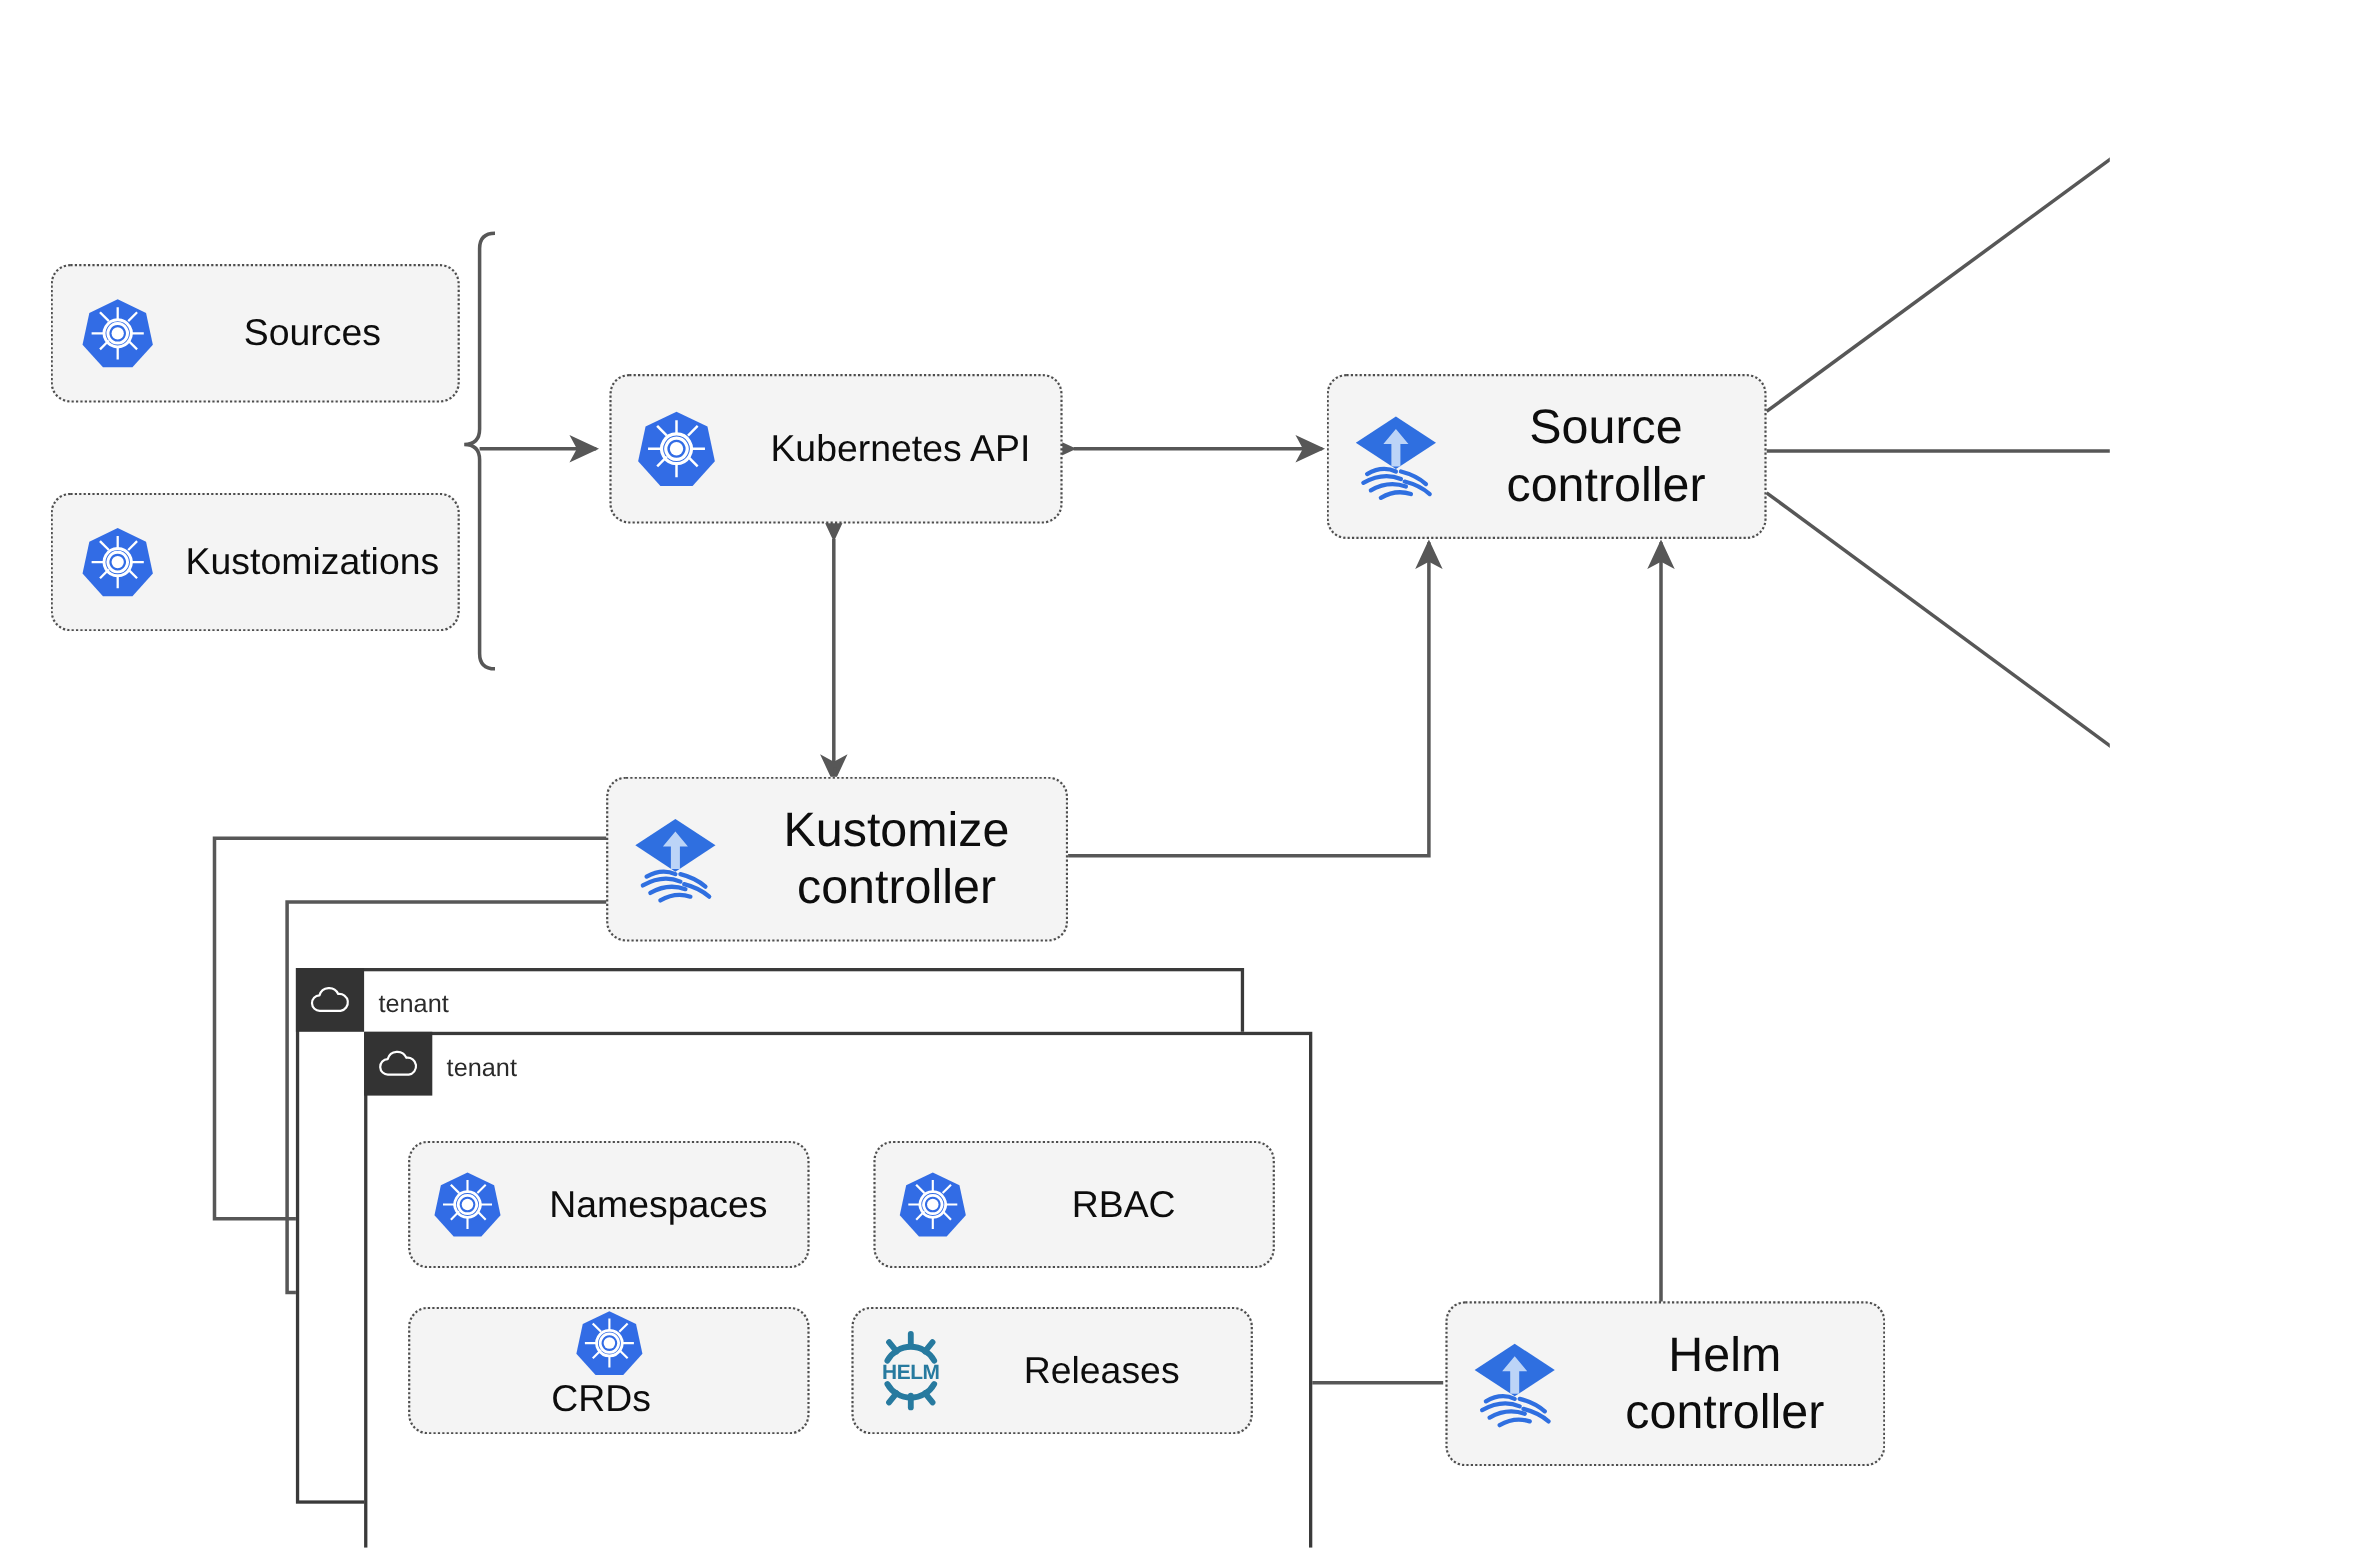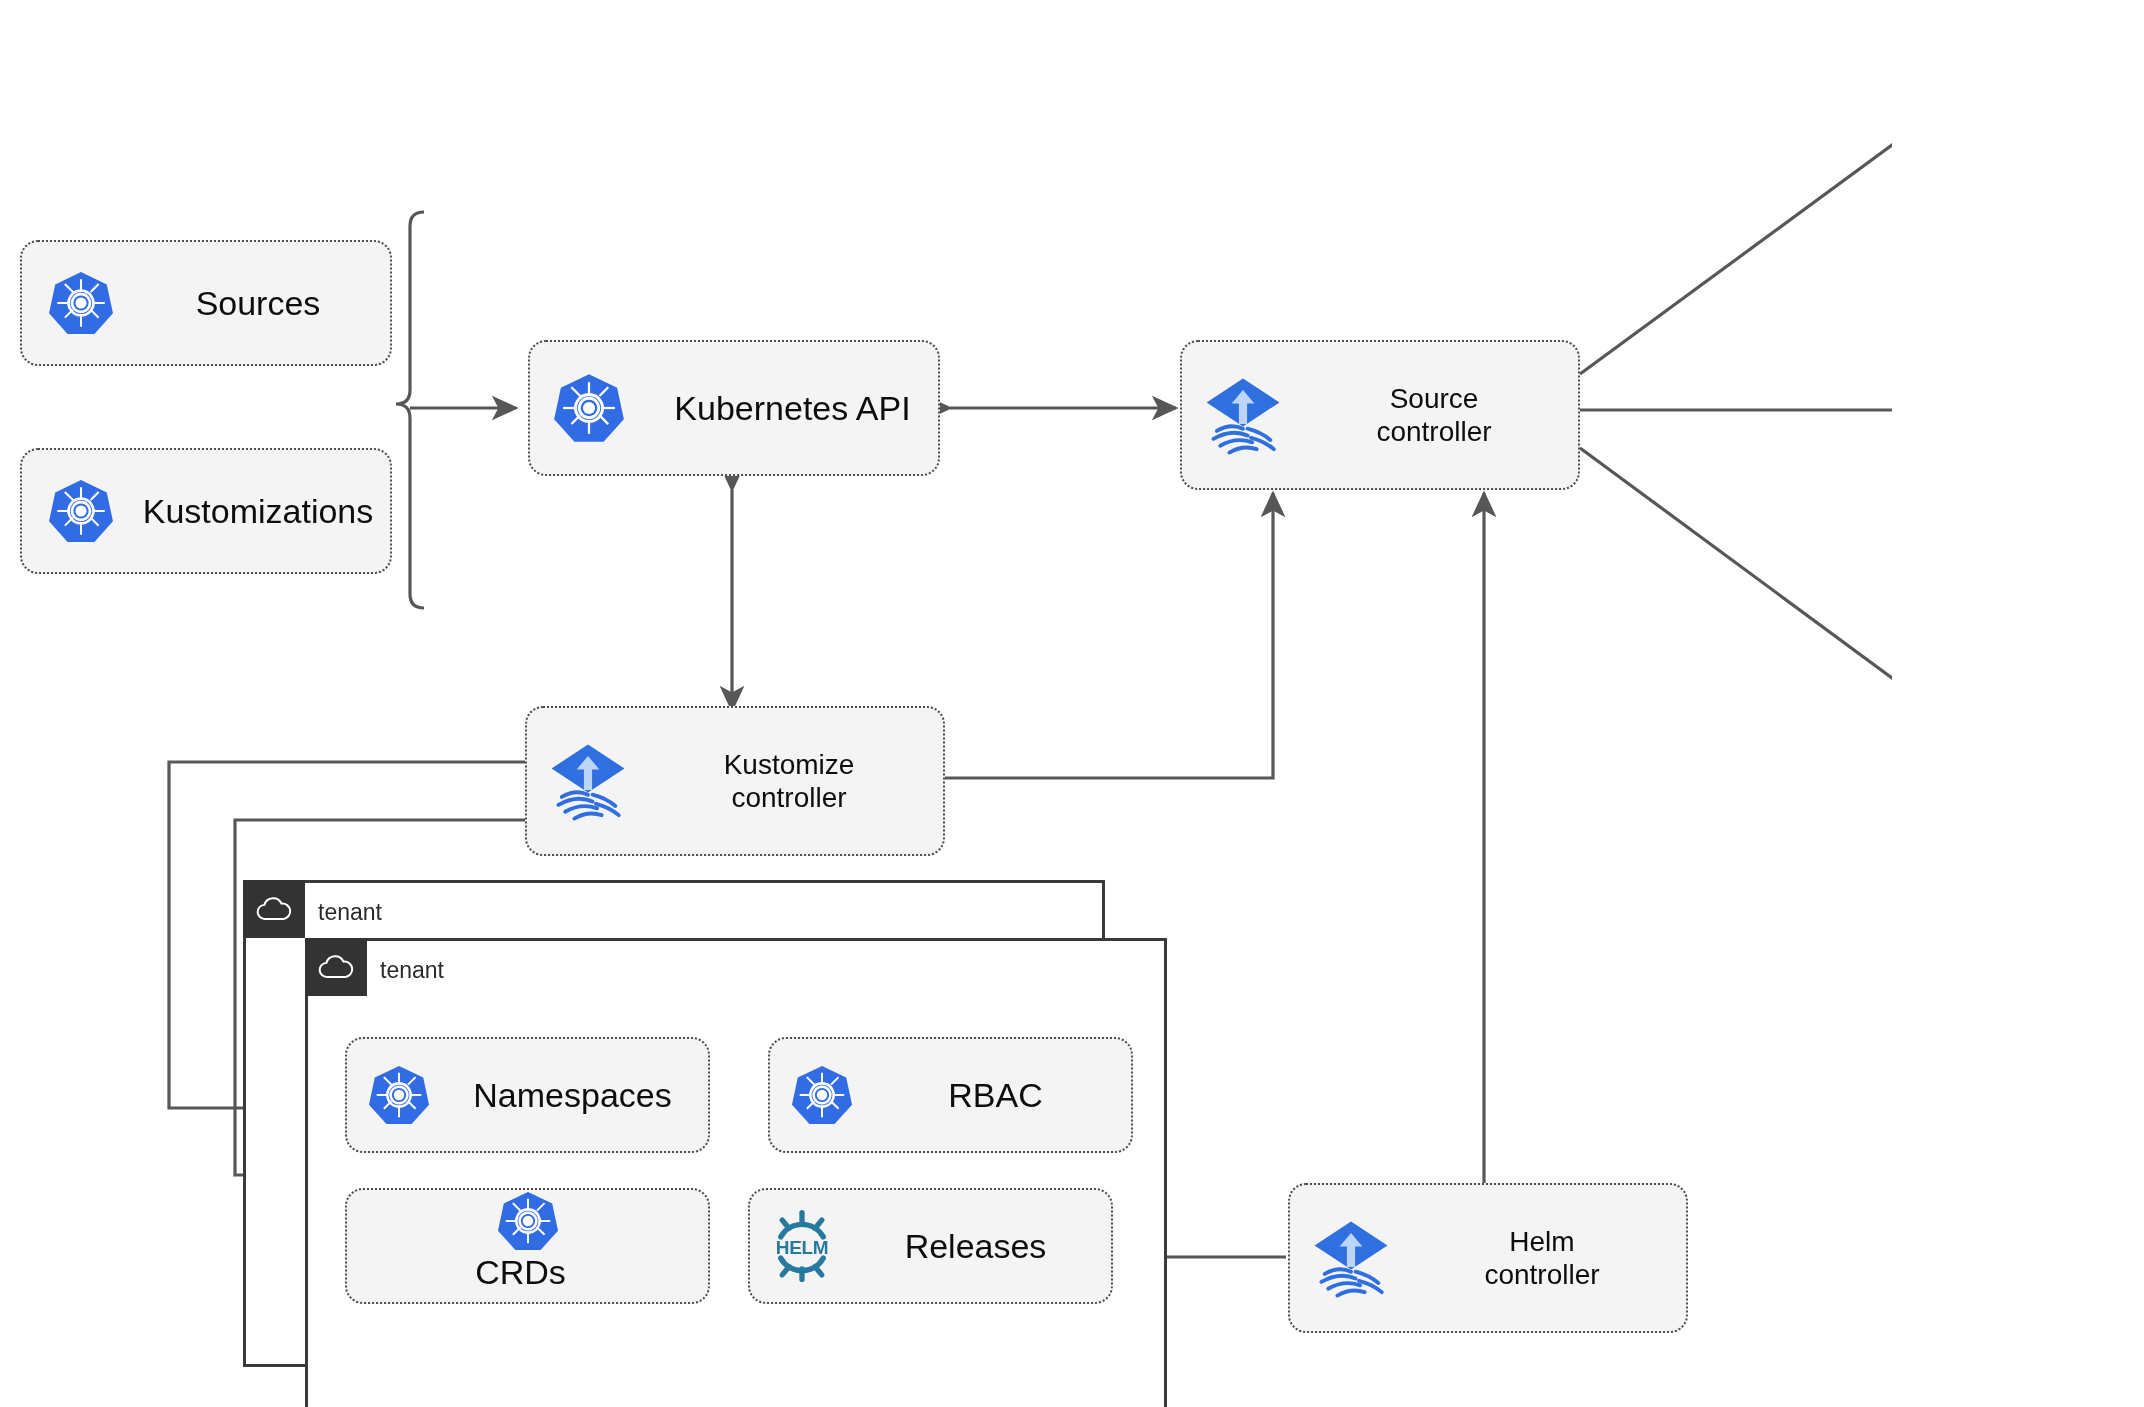--- a/index.html
+++ b/index.html
@@ -10,20 +10,21 @@
   body {
     font-family: "Liberation Sans", sans-serif;
     -webkit-font-smoothing: antialiased;
   }
   #canvas {
     position: relative;
     width: 1892px;
     height: 1407px;
     background: #ffffff;
     overflow: hidden;
+    margin-left: 26px;
   }
   svg.wires {
     position: absolute;
     left: 0; top: 0;
     width: 2144px;
     height: 1407px;
     pointer-events: none;
   }
 
   
@@ -45,21 +46,21 @@
   }
   .card .lbl {
     flex: 1 1 auto;
     text-align: center;
     color: #0d0d0d;
     font-size: 34px;
     line-height: 1.18;
     white-space: pre-line;
     padding-right: 14px;
   }
-  .card.two-line .lbl { font-size: 28px; }
+  .card.two-line .lbl { font-size: 44px; }
 
   
   .circ {
     position: absolute;
     box-sizing: border-box;
     border: 2px dashed #9a9a9a;
     border-radius: 50%;
     background: #fafaf8;
     display: flex;
     align-items: center;

